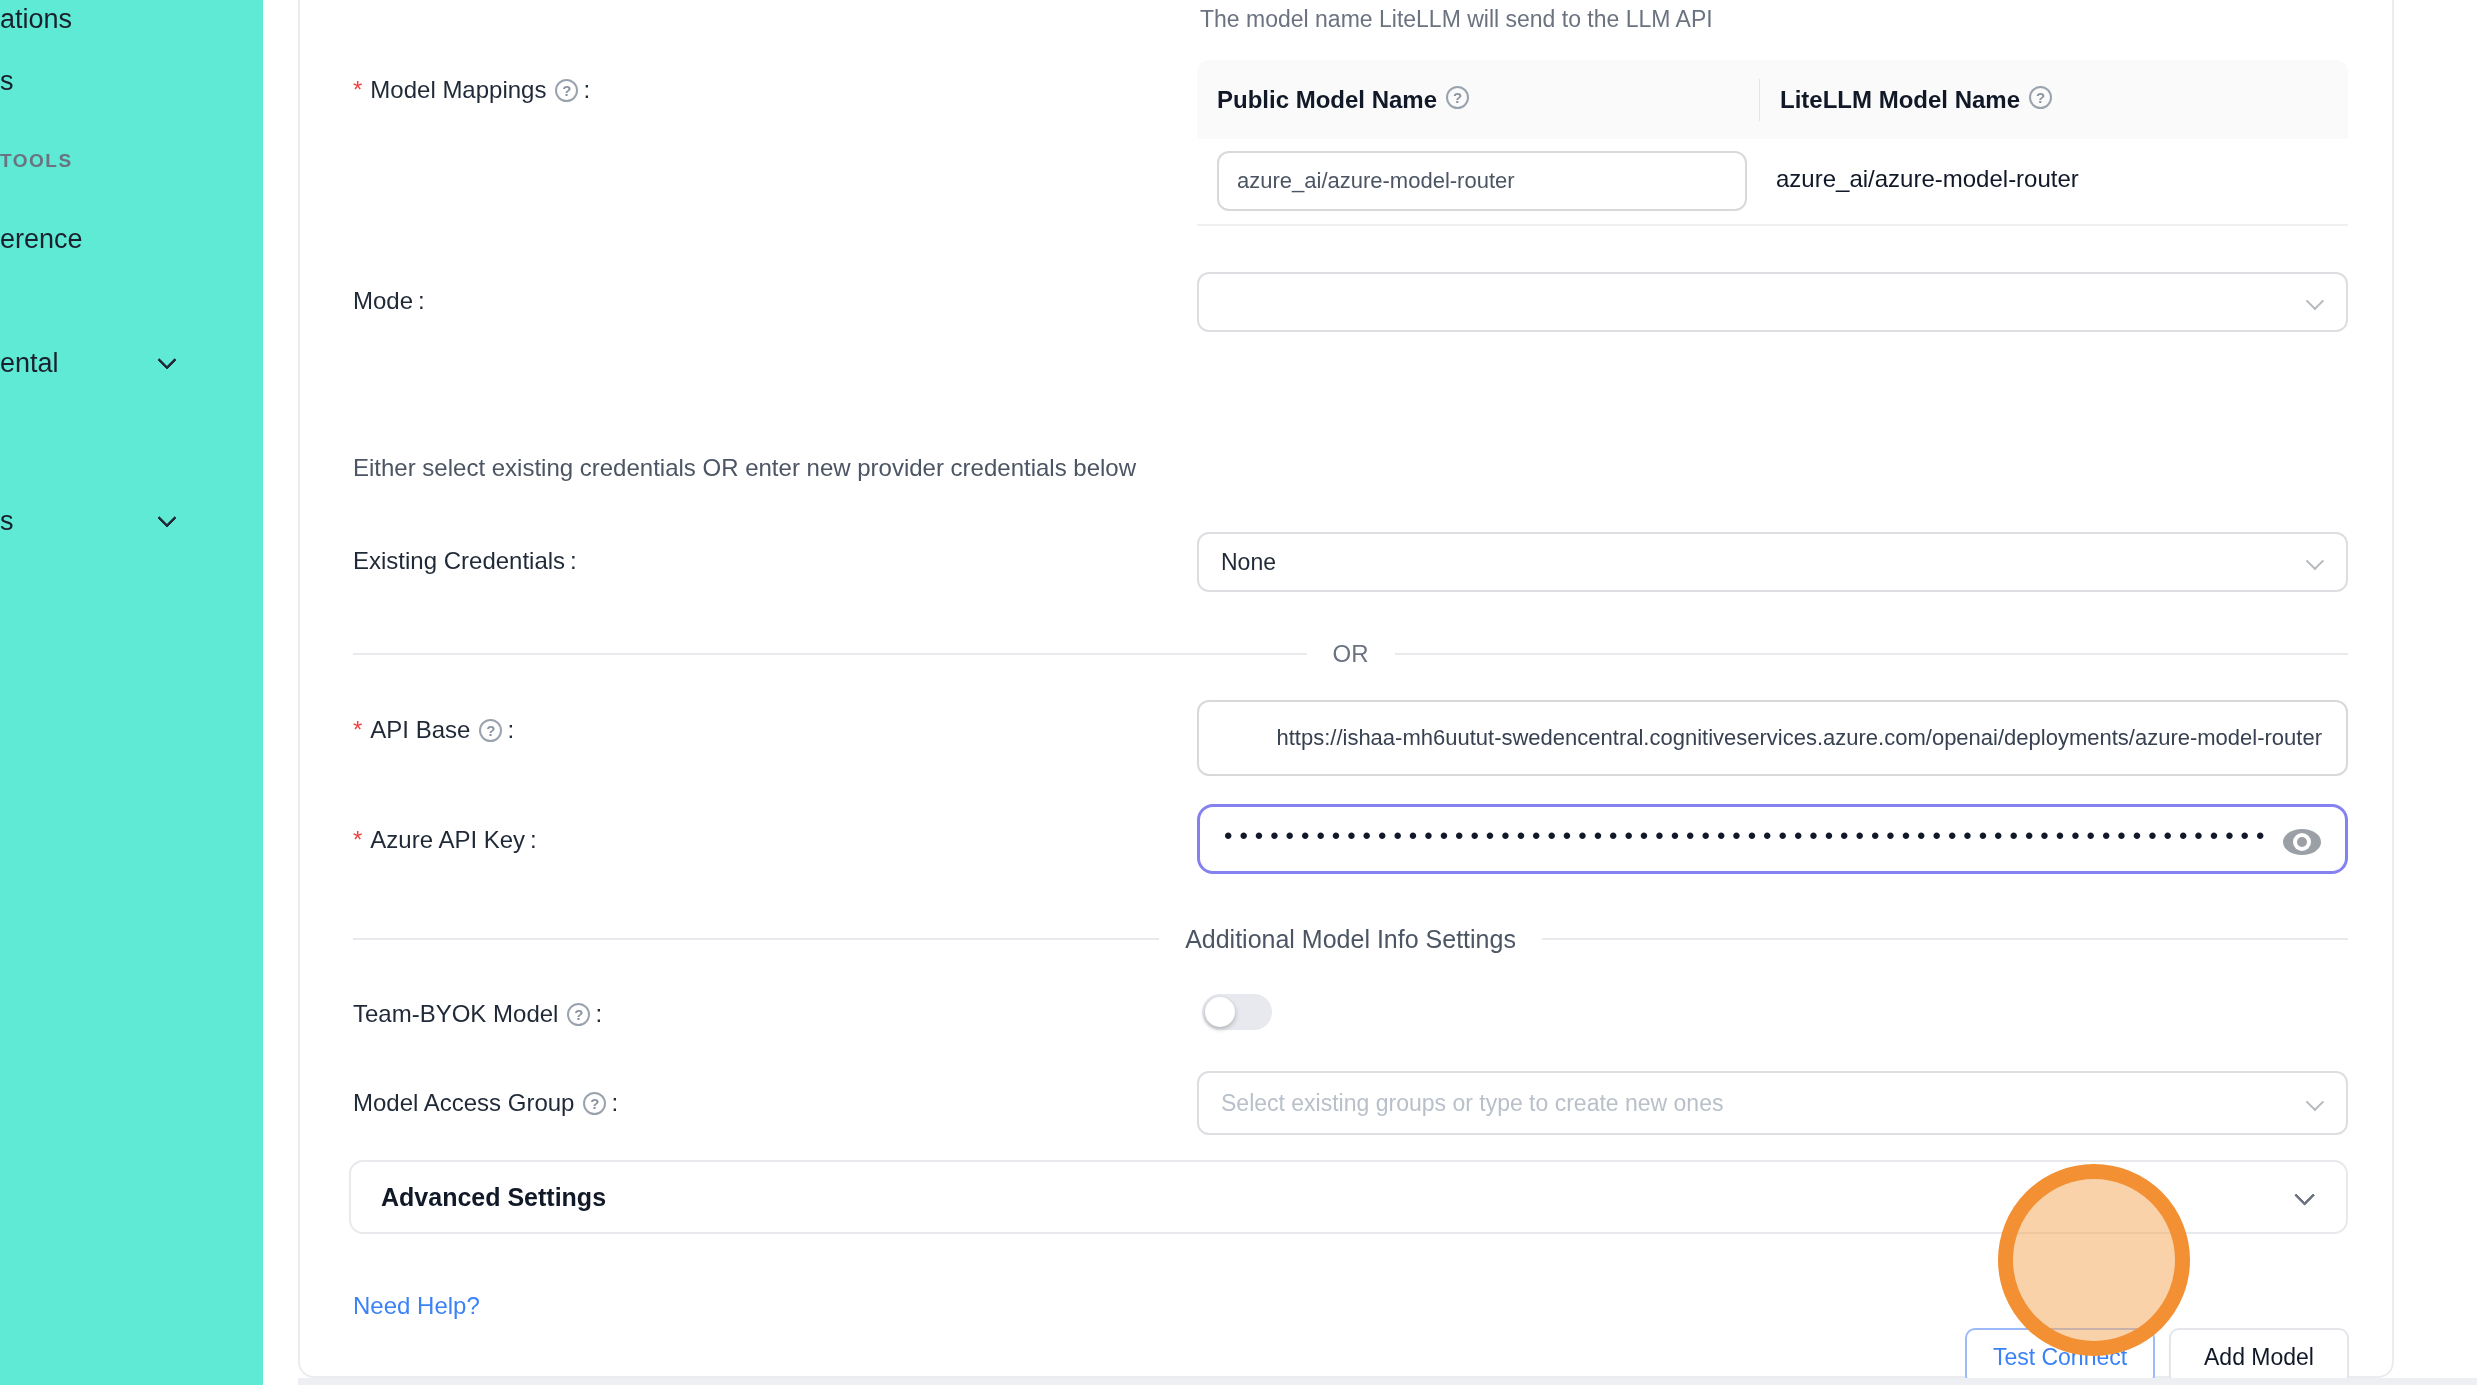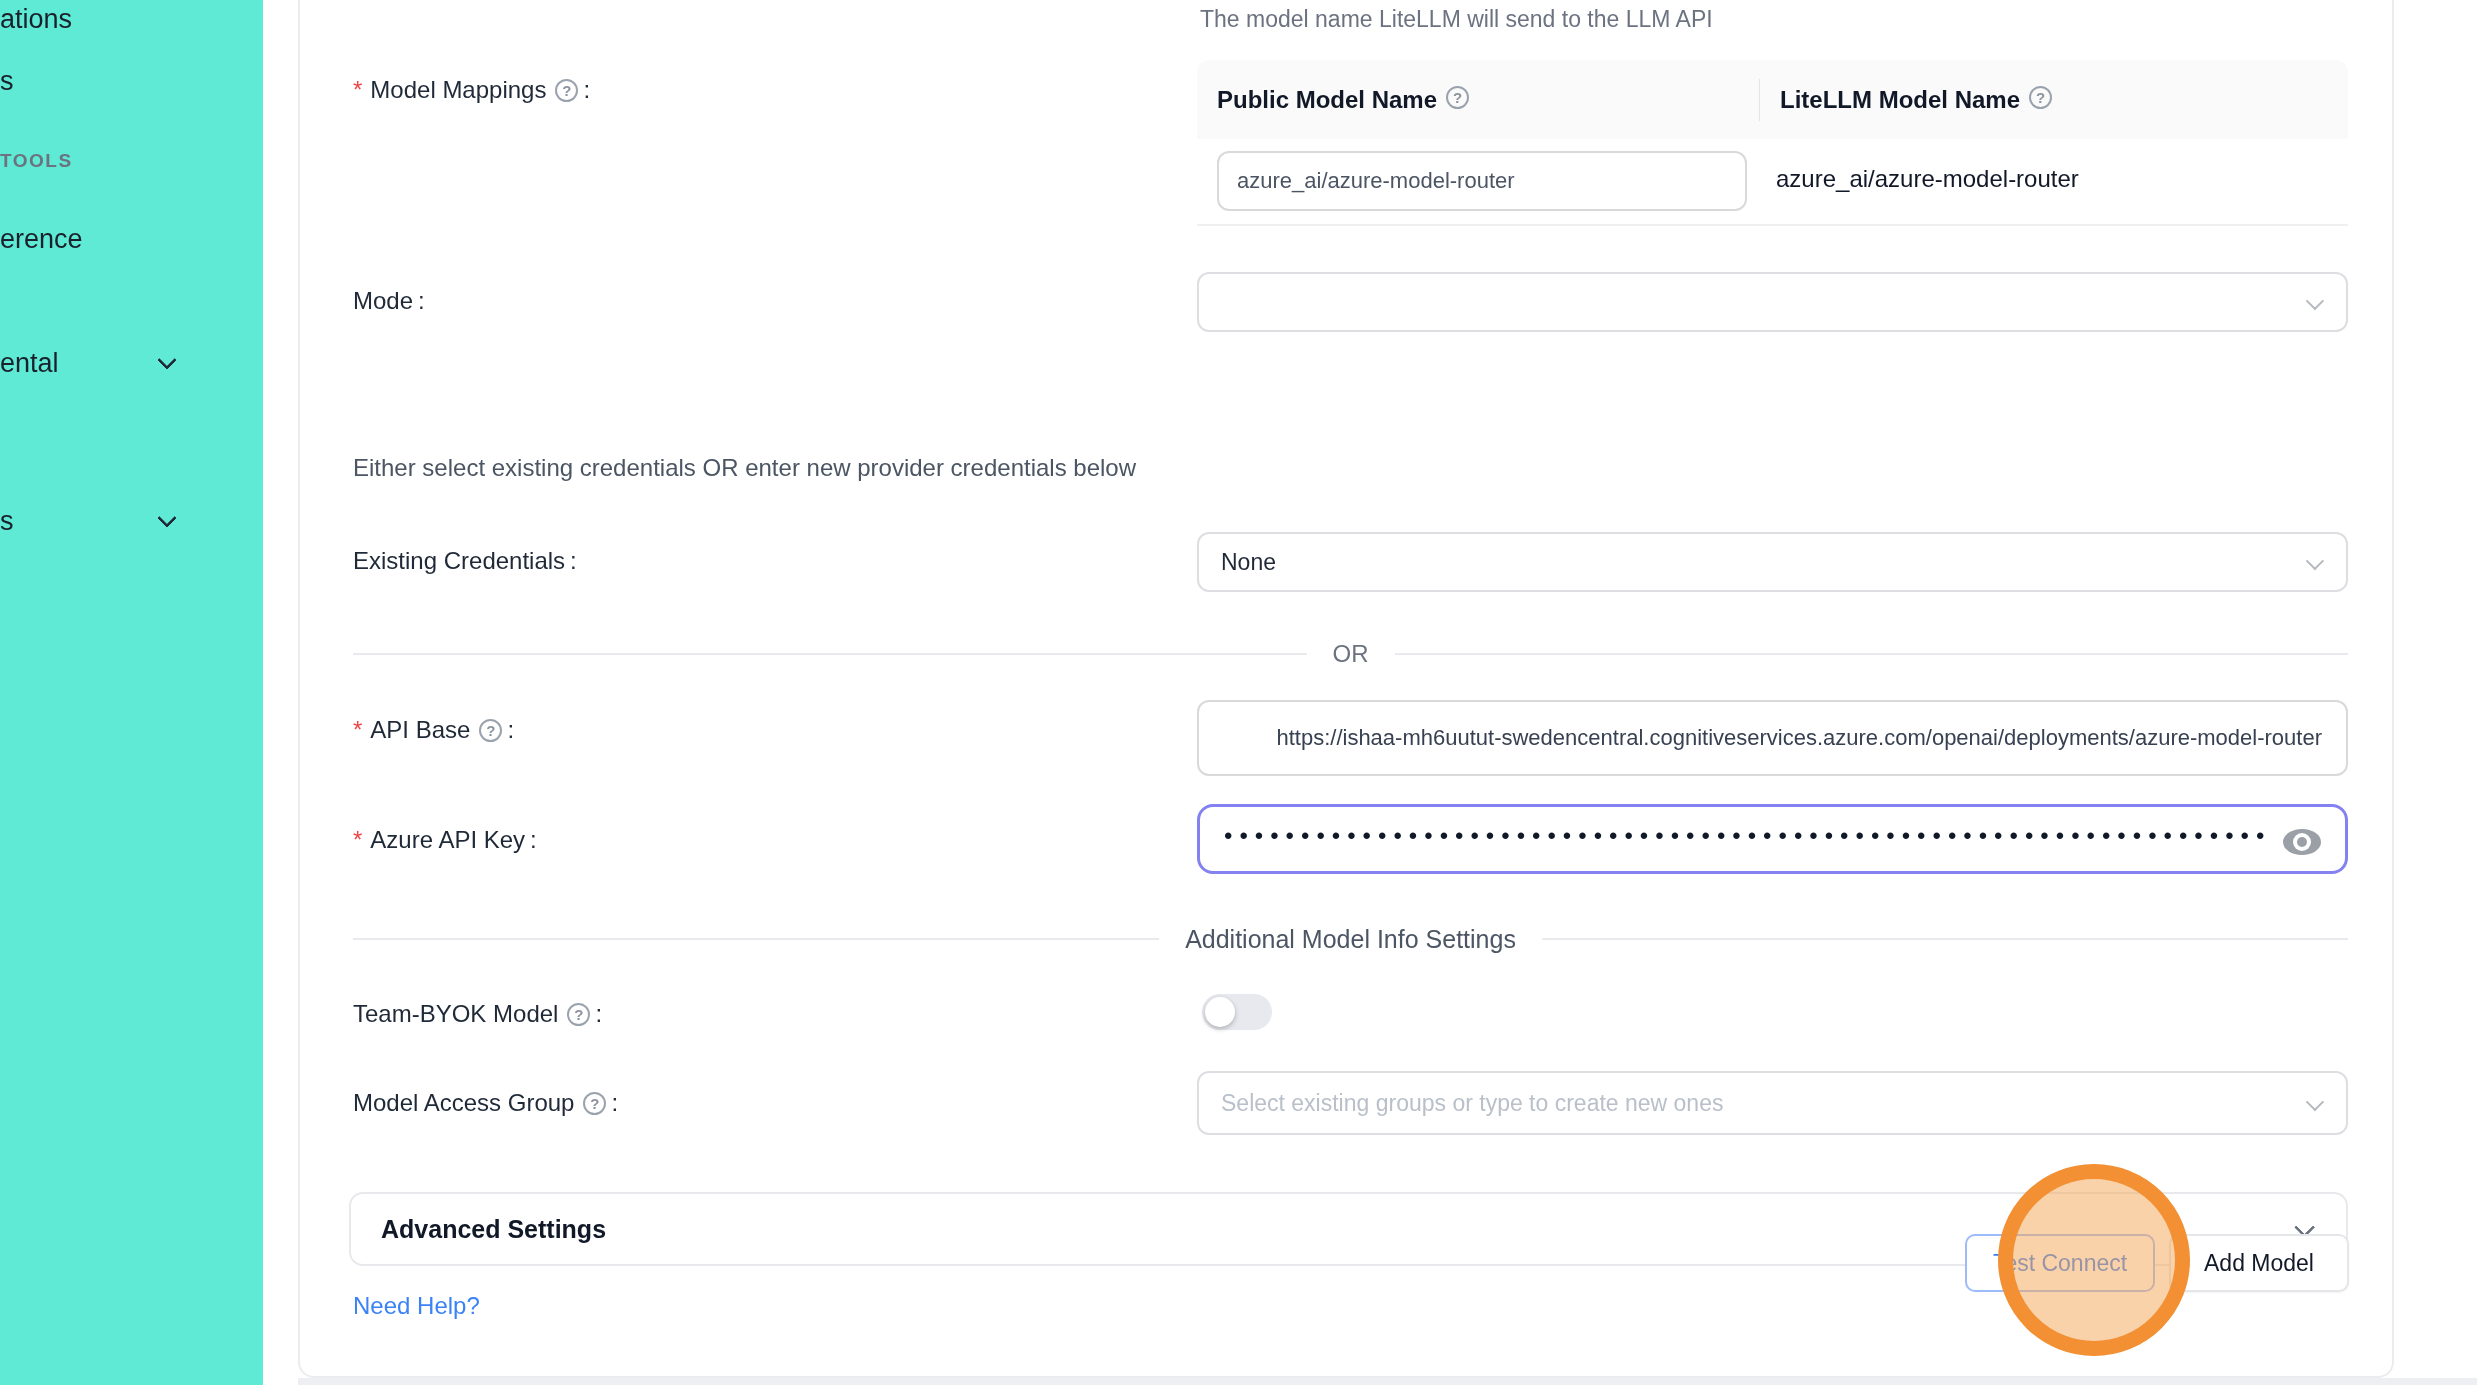--- a/index.html
+++ b/index.html
@@ -73,28 +73,28 @@
 
   
   .toggle { position:absolute; left:902px; top:994px; width:70px; height:36px; background:#e7e9ee;
             border-radius:18px; cursor:pointer; }
   .toggle .knob { position:absolute; left:3px; top:3px; width:30px; height:30px; background:#fff;
             border-radius:50%; box-shadow:0 2px 5px rgba(0,0,0,0.25); }
 
   
   .adv { position:absolute; left:49px; top:1160px; width:1999px; height:74px; border:2px solid #e7e9ec;
          border-radius:14px; background:#fff; display:flex; align-items:center; padding:0 36px 0 30px;
-         cursor:pointer;margin-top:32px; }
+         cursor:pointer; }
   .adv-title { font-size:25px; font-weight:700; color:#111827; flex:1; }
   .adv .chev-gray { width:15px; height:15px; border-right:3px solid #6b7280; border-bottom:3px solid #6b7280;
          transform:rotate(45deg) translateY(-3px); border-radius:1px; }
 
   
   .need-help { position:absolute; left:53px; top:1292px; font-size:24px; }
-  .btn { position:absolute; top:1234px; height:58px; border-radius:10px; display:flex; align-items:center;
+  .btn { position:absolute; top:1328px; height:58px; border-radius:10px; display:flex; align-items:center;
          justify-content:center; font-size:23px; cursor:pointer; background:#fff;
          font-family:"Liberation Sans", sans-serif; }
   .btn-test { left:1665px; width:190px; border:2px solid #9dbbfa; color:#3b82f6; }
   .btn-add  { left:1869px; width:180px; border:2px solid #e4e6ea; color:#111827; font-weight:500;
               box-shadow:0 1px 2px rgba(0,0,0,0.05); }
 
   
   .click-circle { position:absolute; left:1698px; top:1164px; width:192px; height:192px; border-radius:50%;
                   border:15px solid #f29033; background:rgba(246,166,86,0.5); pointer-events:none; }
 </style>

